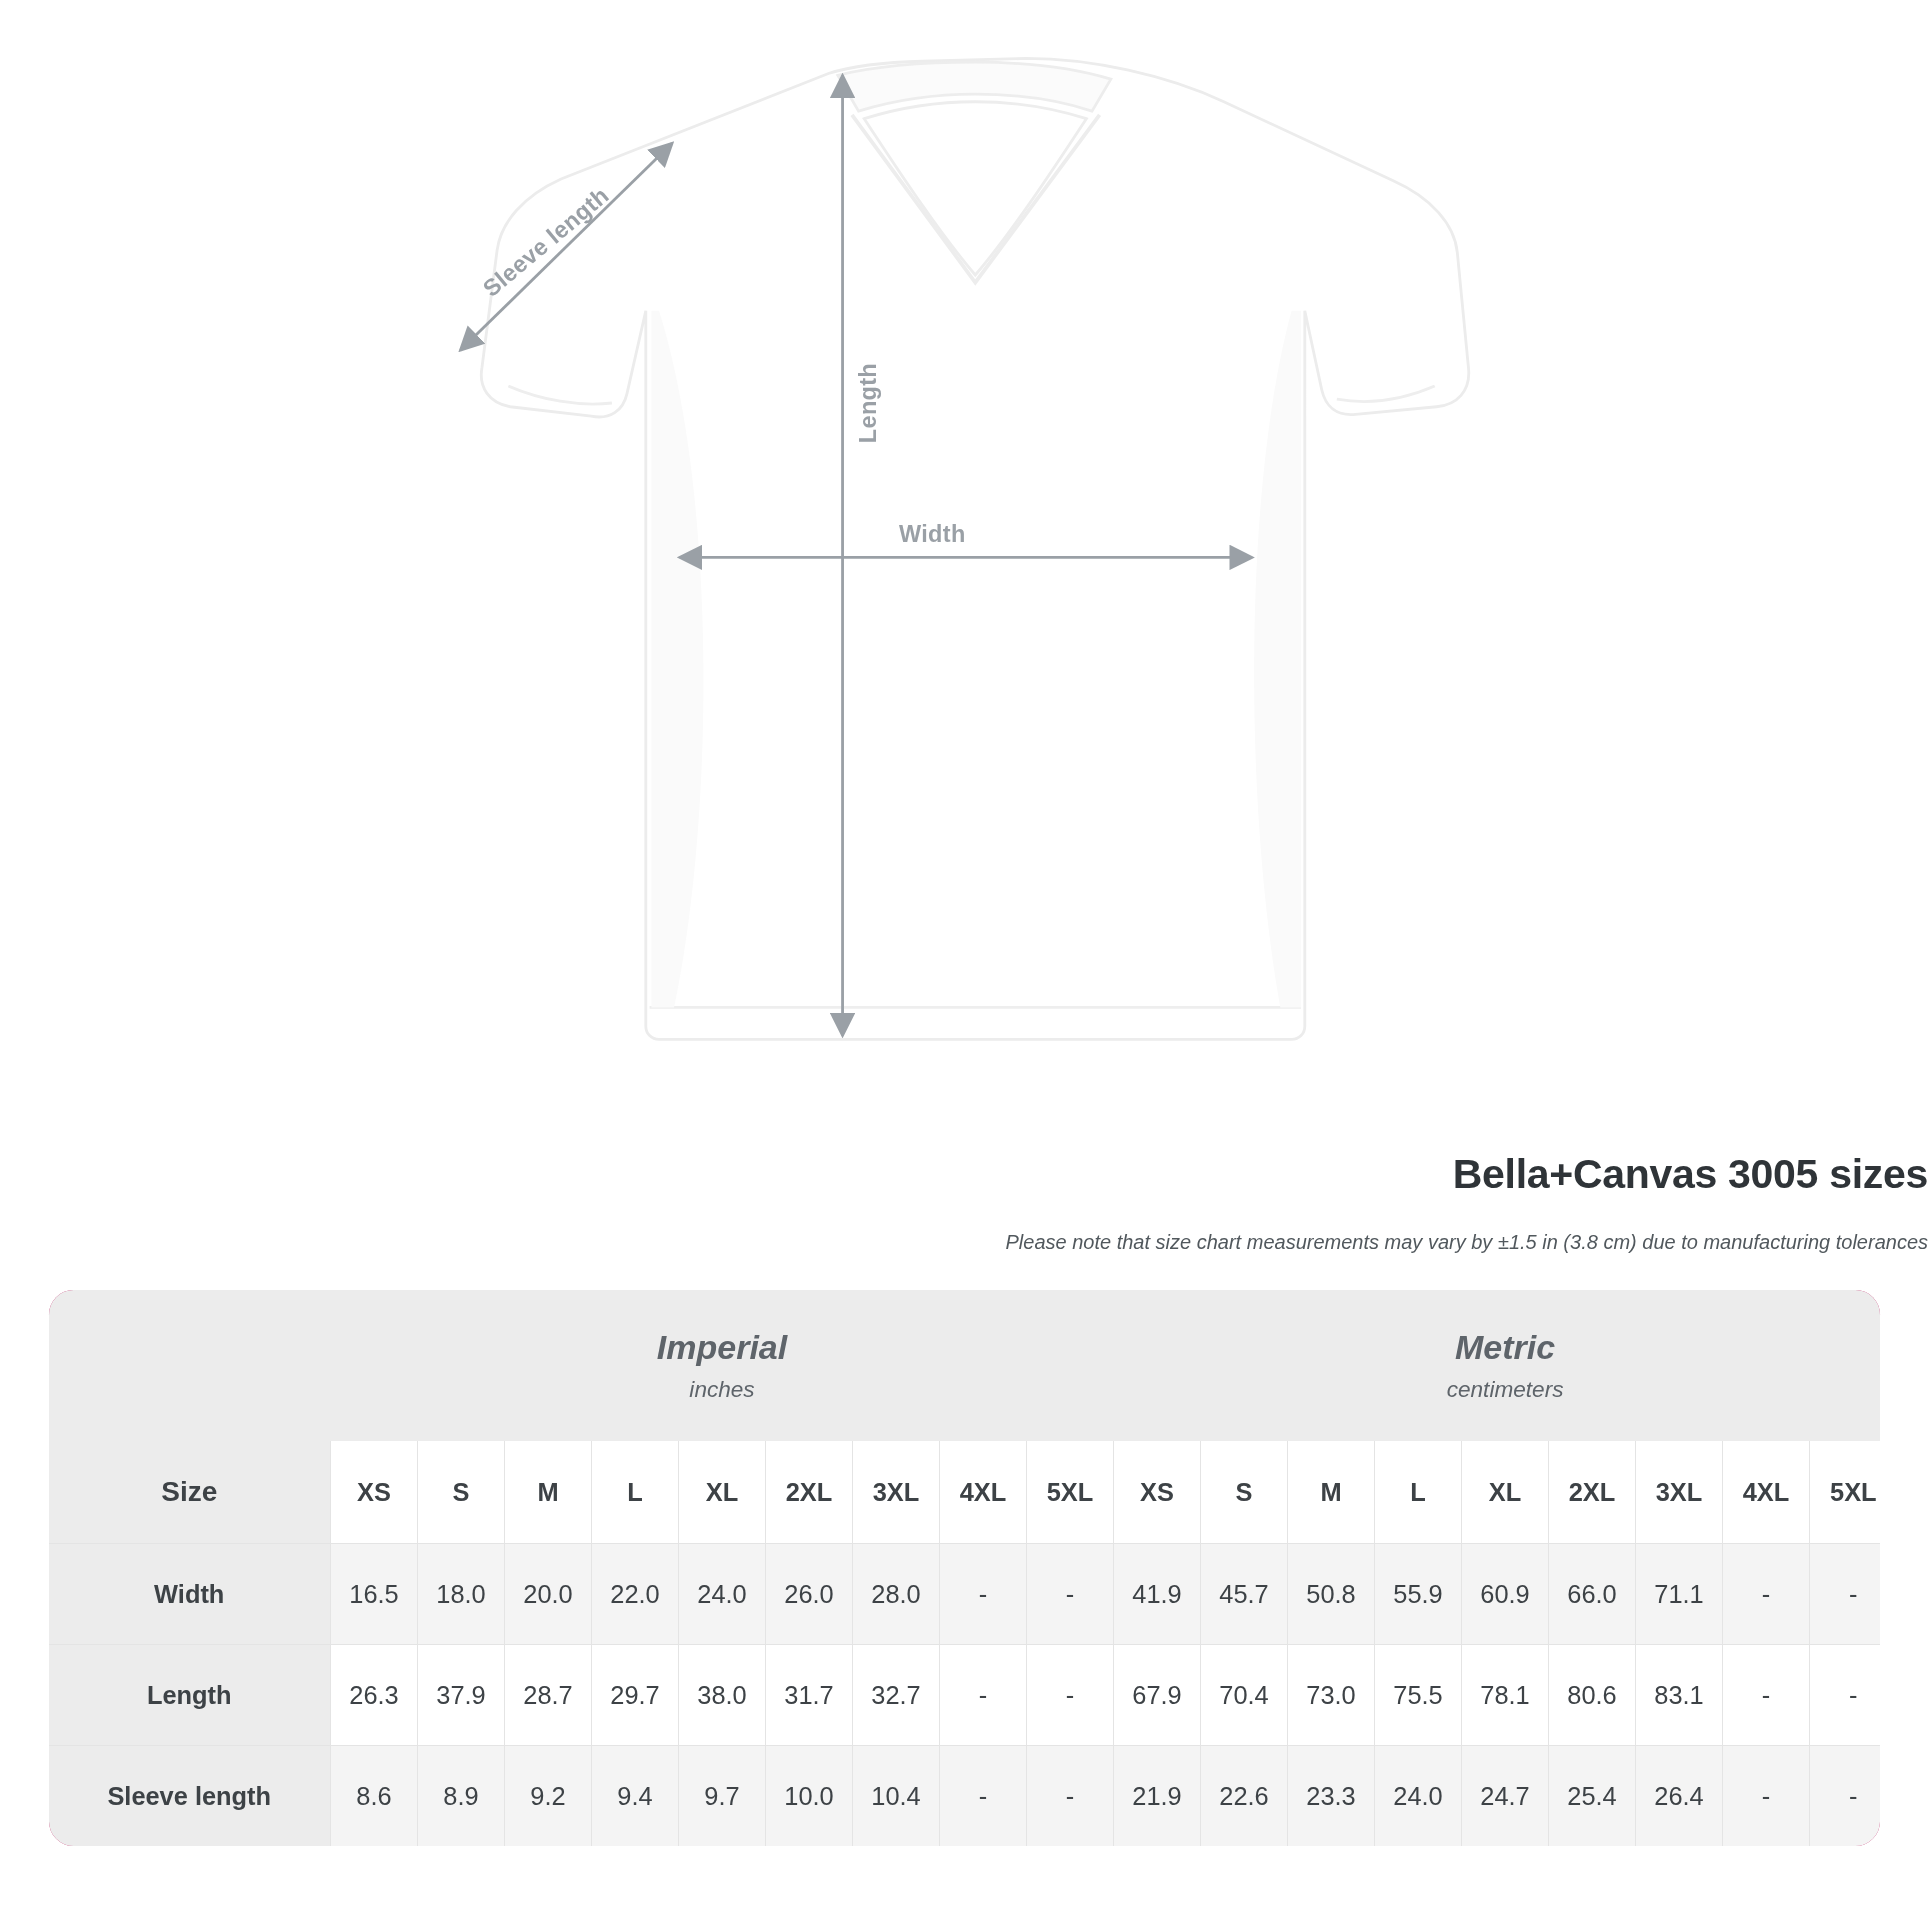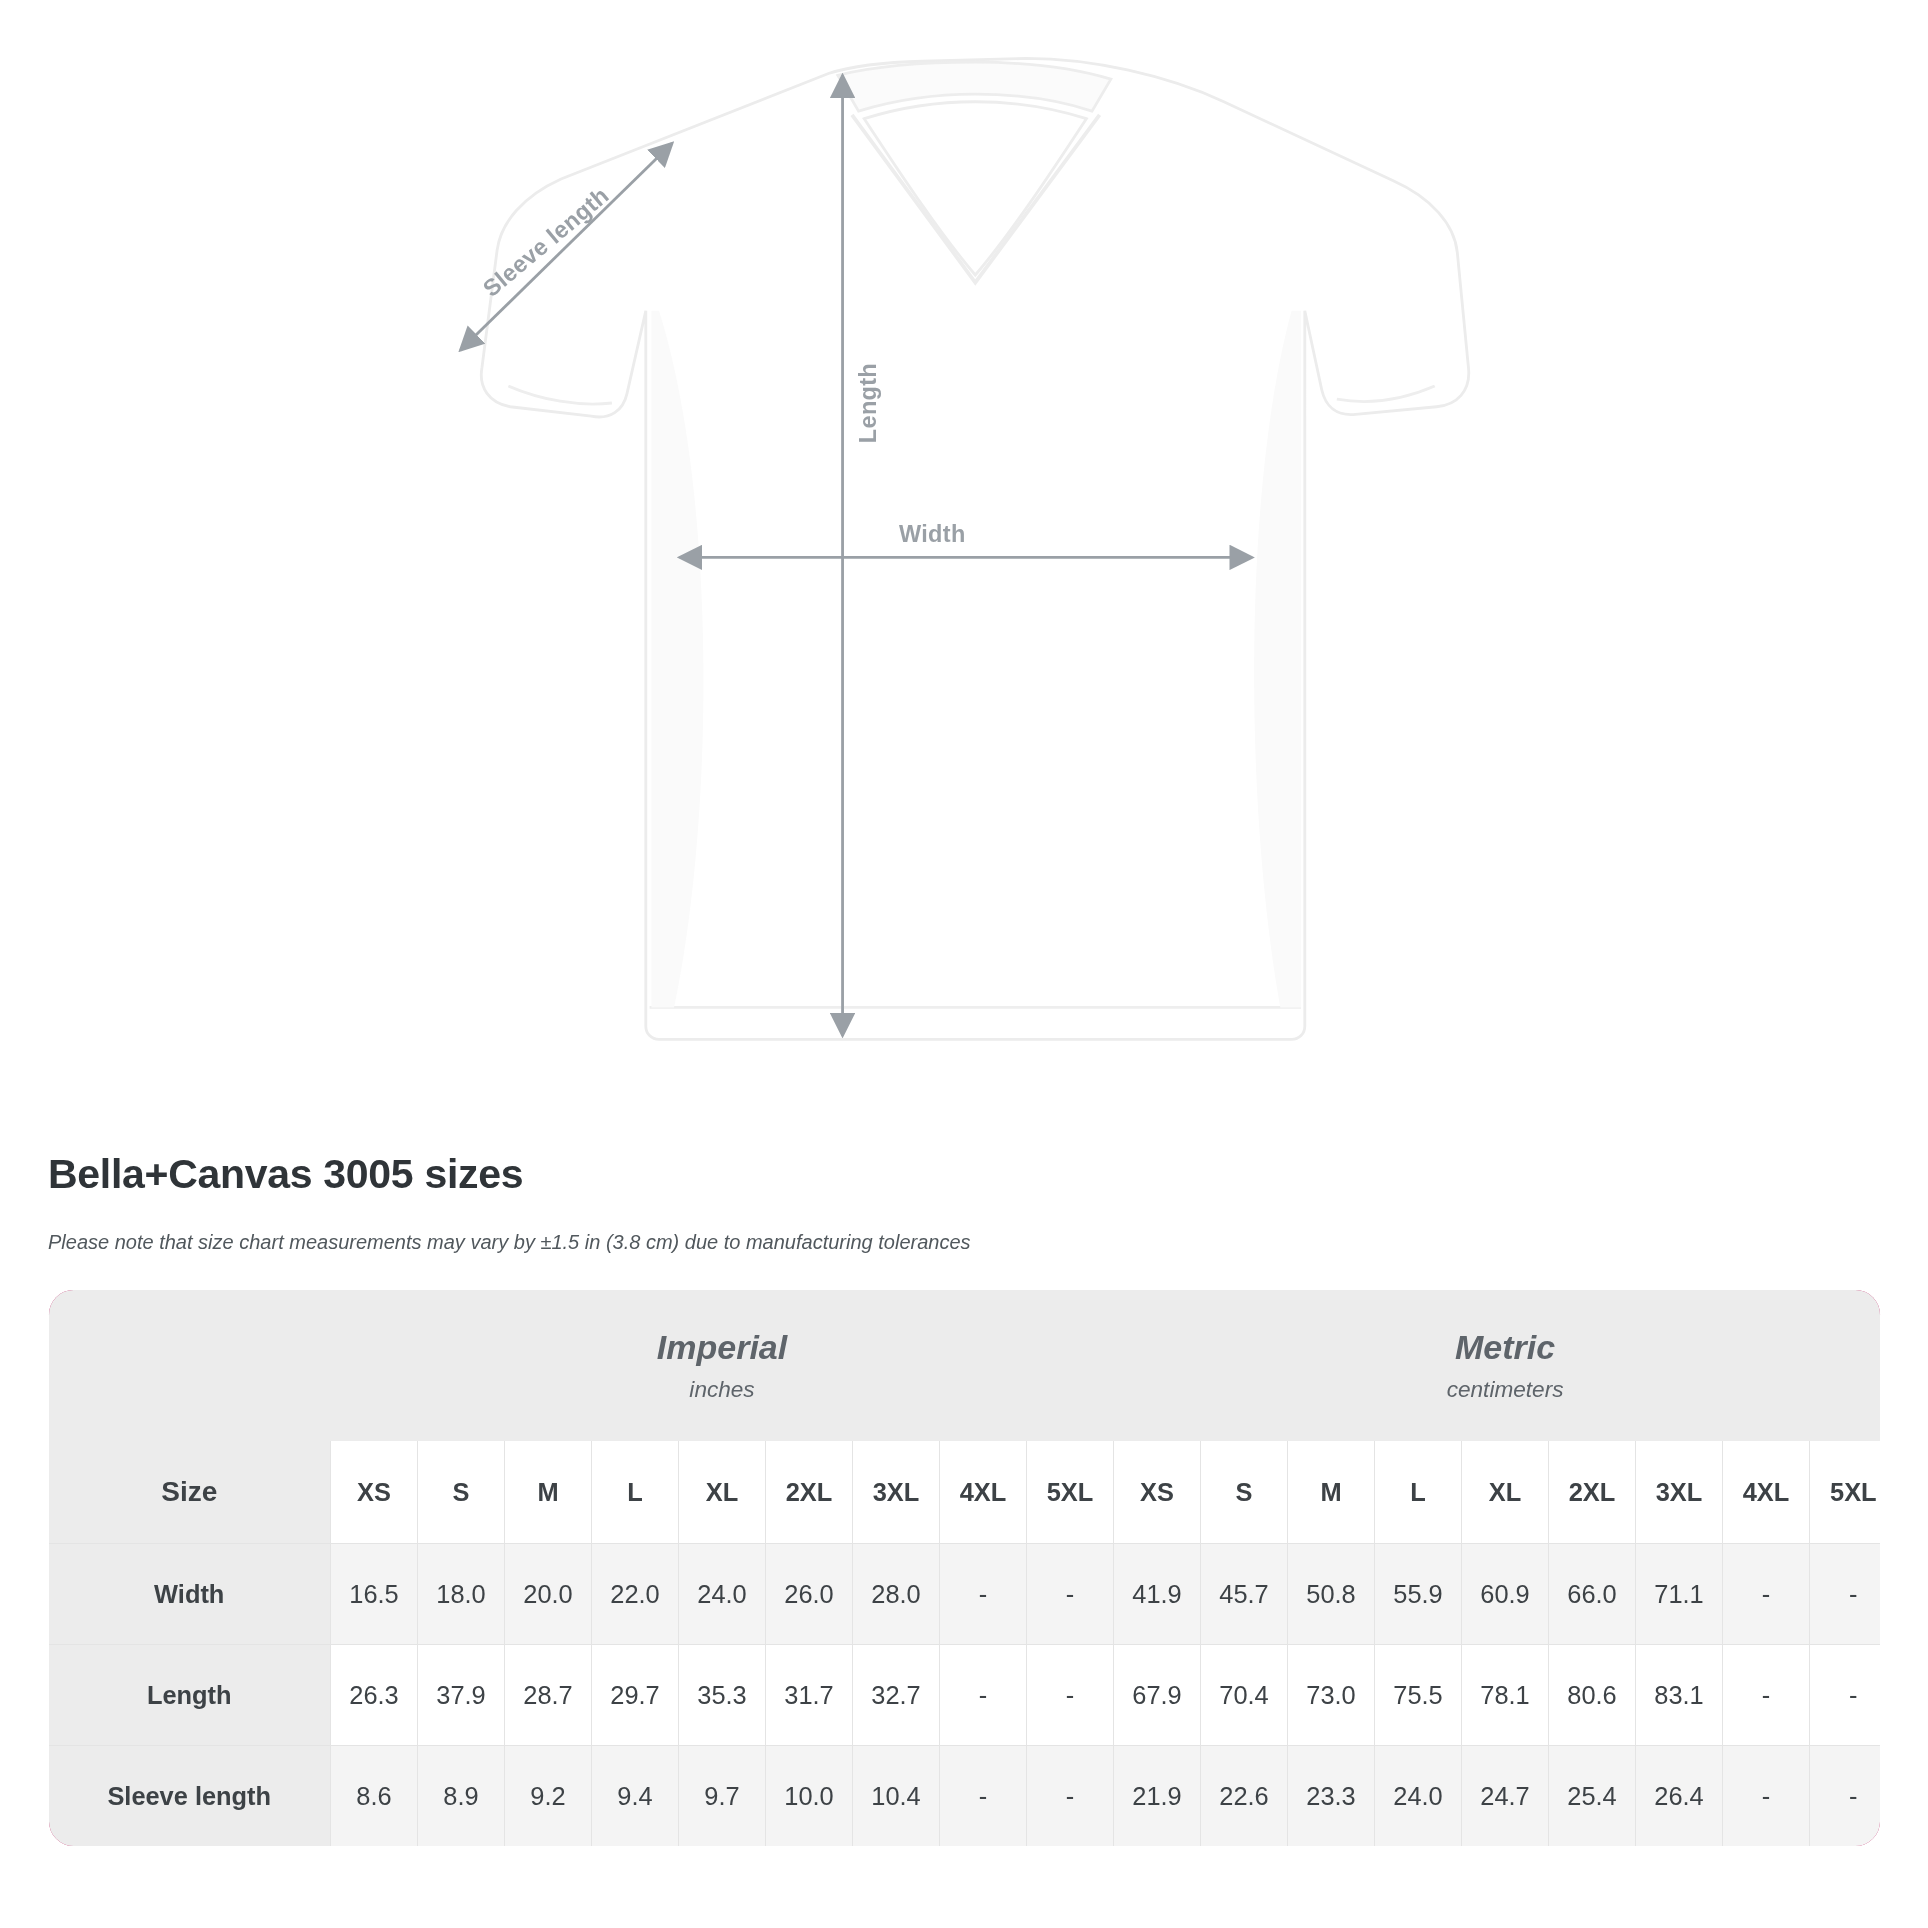--- a/index.html
+++ b/index.html
@@ -43,21 +43,21 @@
     writing-mode: vertical-rl;
     transform: rotate(180deg);
   }
   .dim-label.sleeve {
     transform: rotate(-40deg);
     transform-origin: left top;
   }
 
   
   .title-block {
-    text-align: left;
+    text-align: right;
     margin-top: 40px;
     padding-left: 48px;
   }
   .chart-title {
     font-size: 41px;
     font-weight: bold;
     color: #2f3438;
     letter-spacing: -0.3px;
   }
   .chart-note {
@@ -271,21 +271,21 @@
           <td class="cell">-</td>
           <td class="cell">-</td>
         </tr>
 
         <tr class="data-row">
           <td class="rowlabel">Length</td>
           <td class="cell">26.3</td>
           <td class="cell">37.9</td>
           <td class="cell">28.7</td>
           <td class="cell">29.7</td>
-          <td class="cell">35.3</td>
+          <td class="cell">38.0</td>
           <td class="cell">31.7</td>
           <td class="cell">32.7</td>
           <td class="cell">-</td>
           <td class="cell">-</td>
           <td class="cell">67.9</td>
           <td class="cell">70.4</td>
           <td class="cell">73.0</td>
           <td class="cell">75.5</td>
           <td class="cell">78.1</td>
           <td class="cell">80.6</td>

